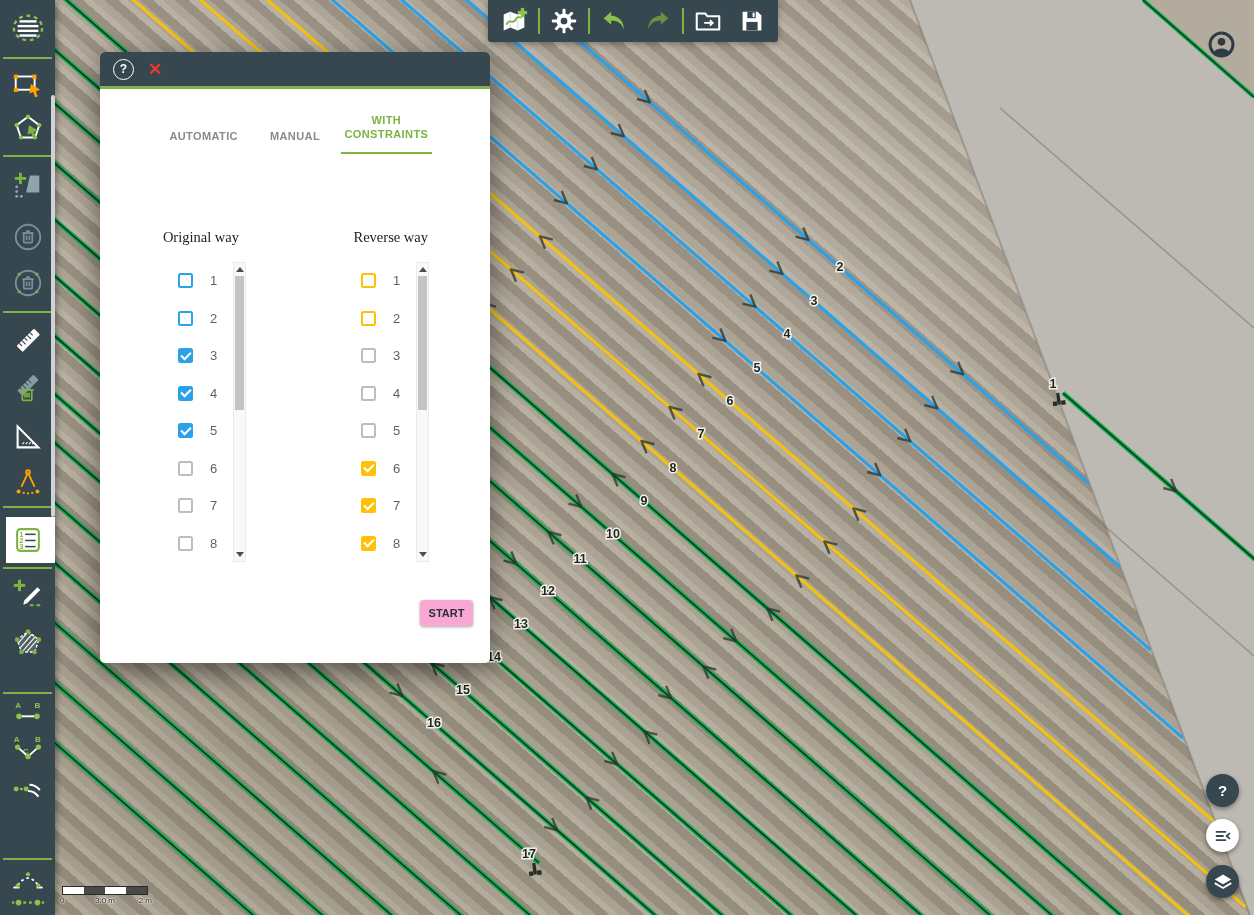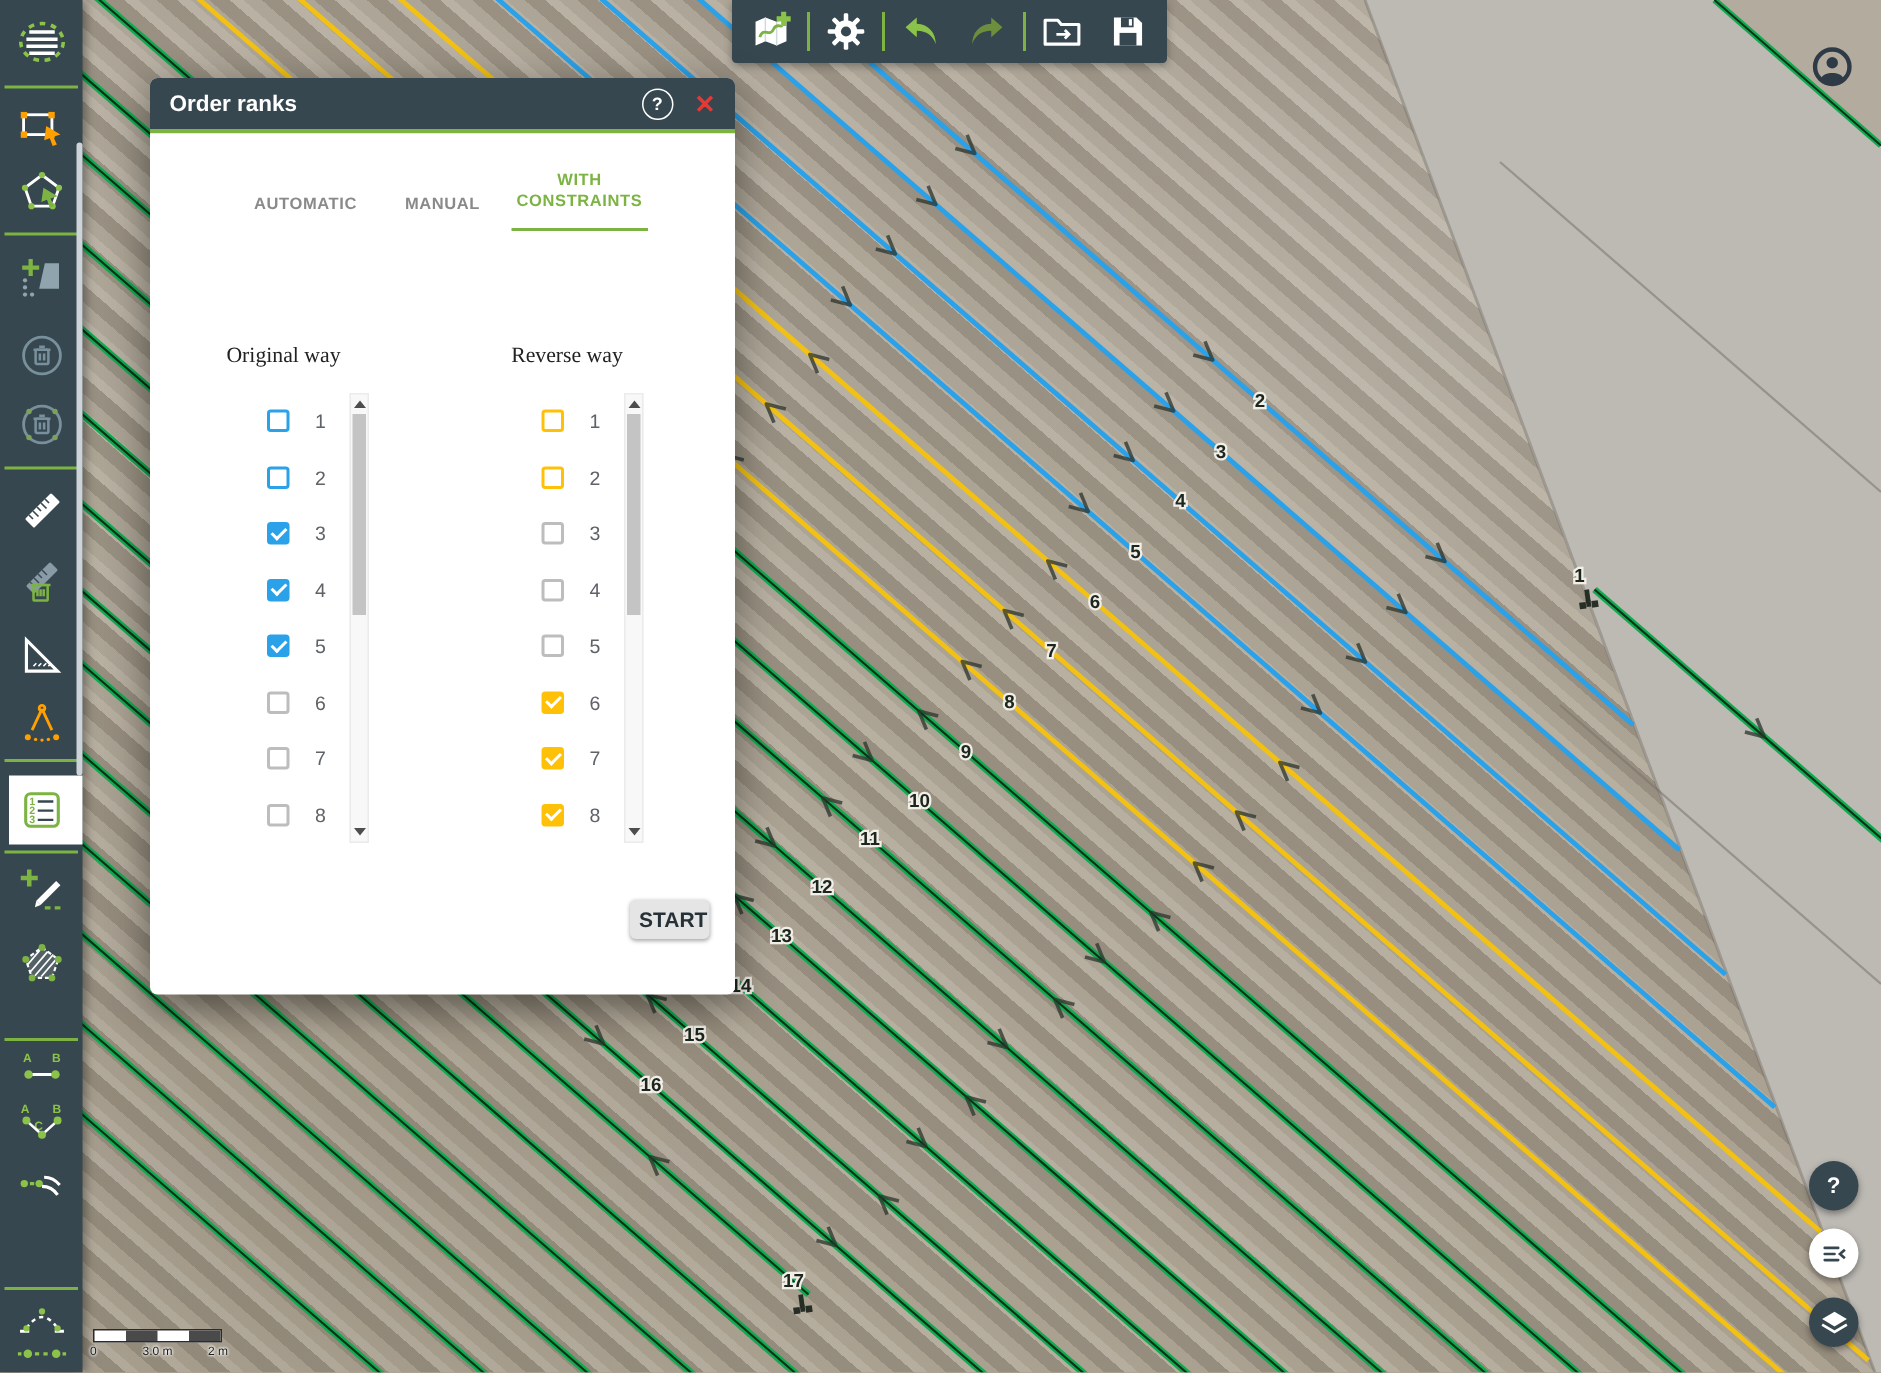--- a/index.html
+++ b/index.html
@@ -44,40 +44,40 @@
   .tabs{position:absolute;left:58px;right:58px;top:55px;display:flex;align-items:flex-end}
   .tab{flex:1;text-align:center;font-size:11px;font-weight:bold;color:#8a8a8a;
        letter-spacing:.4px;padding:6px 2px 10px;line-height:1.3;cursor:pointer}
   .tab.active{color:#7CB342;border-bottom:2px solid #7CB342}
   .sel{position:absolute;left:13px;top:116px;width:363px;height:42px;border:1px solid #9aa0a6;
        border-radius:4px;box-sizing:border-box;cursor:pointer}
   .sel-label{position:absolute;top:-7px;left:10px;background:#fff;padding:0 5px;font-size:10.5px;color:#6b7075}
   .sel-value{line-height:40px;padding-left:15px;font-size:14px;color:#3c4043}
   .caret{position:absolute;right:13px;top:18px;border-left:4.5px solid transparent;
          border-right:4.5px solid transparent;border-top:5.5px solid #5f6368}
-  .col-head{position:absolute;width:100px;text-align:center;top:177px;
+  .col-head{position:absolute;width:100px;text-align:right;top:177px;
             font-family:"Liberation Serif",serif;font-size:14.5px;color:#222}
   .cbcol{position:absolute;top:210px;width:110px}
   .cbrow{height:37.5px;display:flex;align-items:center;cursor:pointer}
   .cb{width:15px;height:15px;border-radius:2.5px;box-sizing:border-box;position:relative;flex:0 0 15px}
   .cb.co{border:2px solid var(--c);background:#fff}
   .cb.pl{border:2px solid #BDBDBD;background:#fff}
   .cb.ck{background:var(--c)}
   .cb.ck::after{content:"";position:absolute;left:2.6px;top:3.4px;width:7.5px;height:3.8px;
       border-left:2.2px solid #fff;border-bottom:2.2px solid #fff;transform:rotate(-45deg)}
   .cbnum{margin-left:17px;font-size:13px;color:#5f6368}
   .sb{position:absolute;top:210px;width:13px;height:300px;background:#F8F8F8;
       border:1px solid #EBEBEB;box-sizing:border-box;cursor:pointer}
   .sb .up,.sb .dn{position:absolute;left:50%;transform:translateX(-50%);width:0;height:0;
       border-left:4px solid transparent;border-right:4px solid transparent}
   .sb .up{top:4px;border-bottom:5px solid #4d4d4d}
   .sb .dn{bottom:4px;border-top:5px solid #4d4d4d}
   .sb .th{position:absolute;left:1px;right:1px;top:13px;height:134px;background:#C4C4C4}
-  .start{position:absolute;left:320px;top:548px;width:53px;height:26px;background:#e5e5e5;
-         border:none;border-radius:4px;color:#263238;font-weight:bold;font-size:14px;
+  .start{position:absolute;left:320px;top:548px;width:53px;height:26px;background:#f9a8d4;
+         border:none;border-radius:4px;color:#263238;font-weight:bold;font-size:11px;
          cursor:pointer;box-shadow:0 1px 3px rgba(0,0,0,.35);font-family:"Liberation Sans",sans-serif}
 
   
   .avatar{position:absolute;left:1208px;top:31px;cursor:pointer;z-index:20}
   .fab{position:absolute;left:1206px;width:33px;height:33px;border-radius:50%;display:flex;
        align-items:center;justify-content:center;cursor:pointer;z-index:20;
        box-shadow:0 2px 5px rgba(0,0,0,.4)}
   .fab.dark{background:#37474F;color:#fff;font-weight:bold;font-size:15px}
   .fab.light{background:#fff}
 
@@ -541,21 +541,20 @@
         <path d="M6 6 H22 L26 10 V26 H6 Z" fill="#fff"></path>
         <rect x="11" y="6" width="9" height="7" fill="#37474F"></rect>
         <rect x="16.6" y="7.2" width="2.2" height="4.6" fill="#fff"></rect>
         <rect x="10" y="17" width="12" height="9" fill="#37474F"></rect>
       </svg>
     </button>
   </div>
 
 <div class="dialog">
   <div class="dlg-head">
-    <span class="dlg-title">Order ranks</span>
     <span class="dlg-help">?</span>
     <span class="dlg-close">✕</span>
   </div>
   <div class="tabs" id="tabs">
       <div class="tab">AUTOMATIC</div>
       <div class="tab">MANUAL</div>
       <div class="tab active">WITH CONSTRAINTS</div>
     </div>
   <div class="col-head" style="left:39px">Original way</div>
   <div class="col-head" style="left:228px">Reverse way</div>

